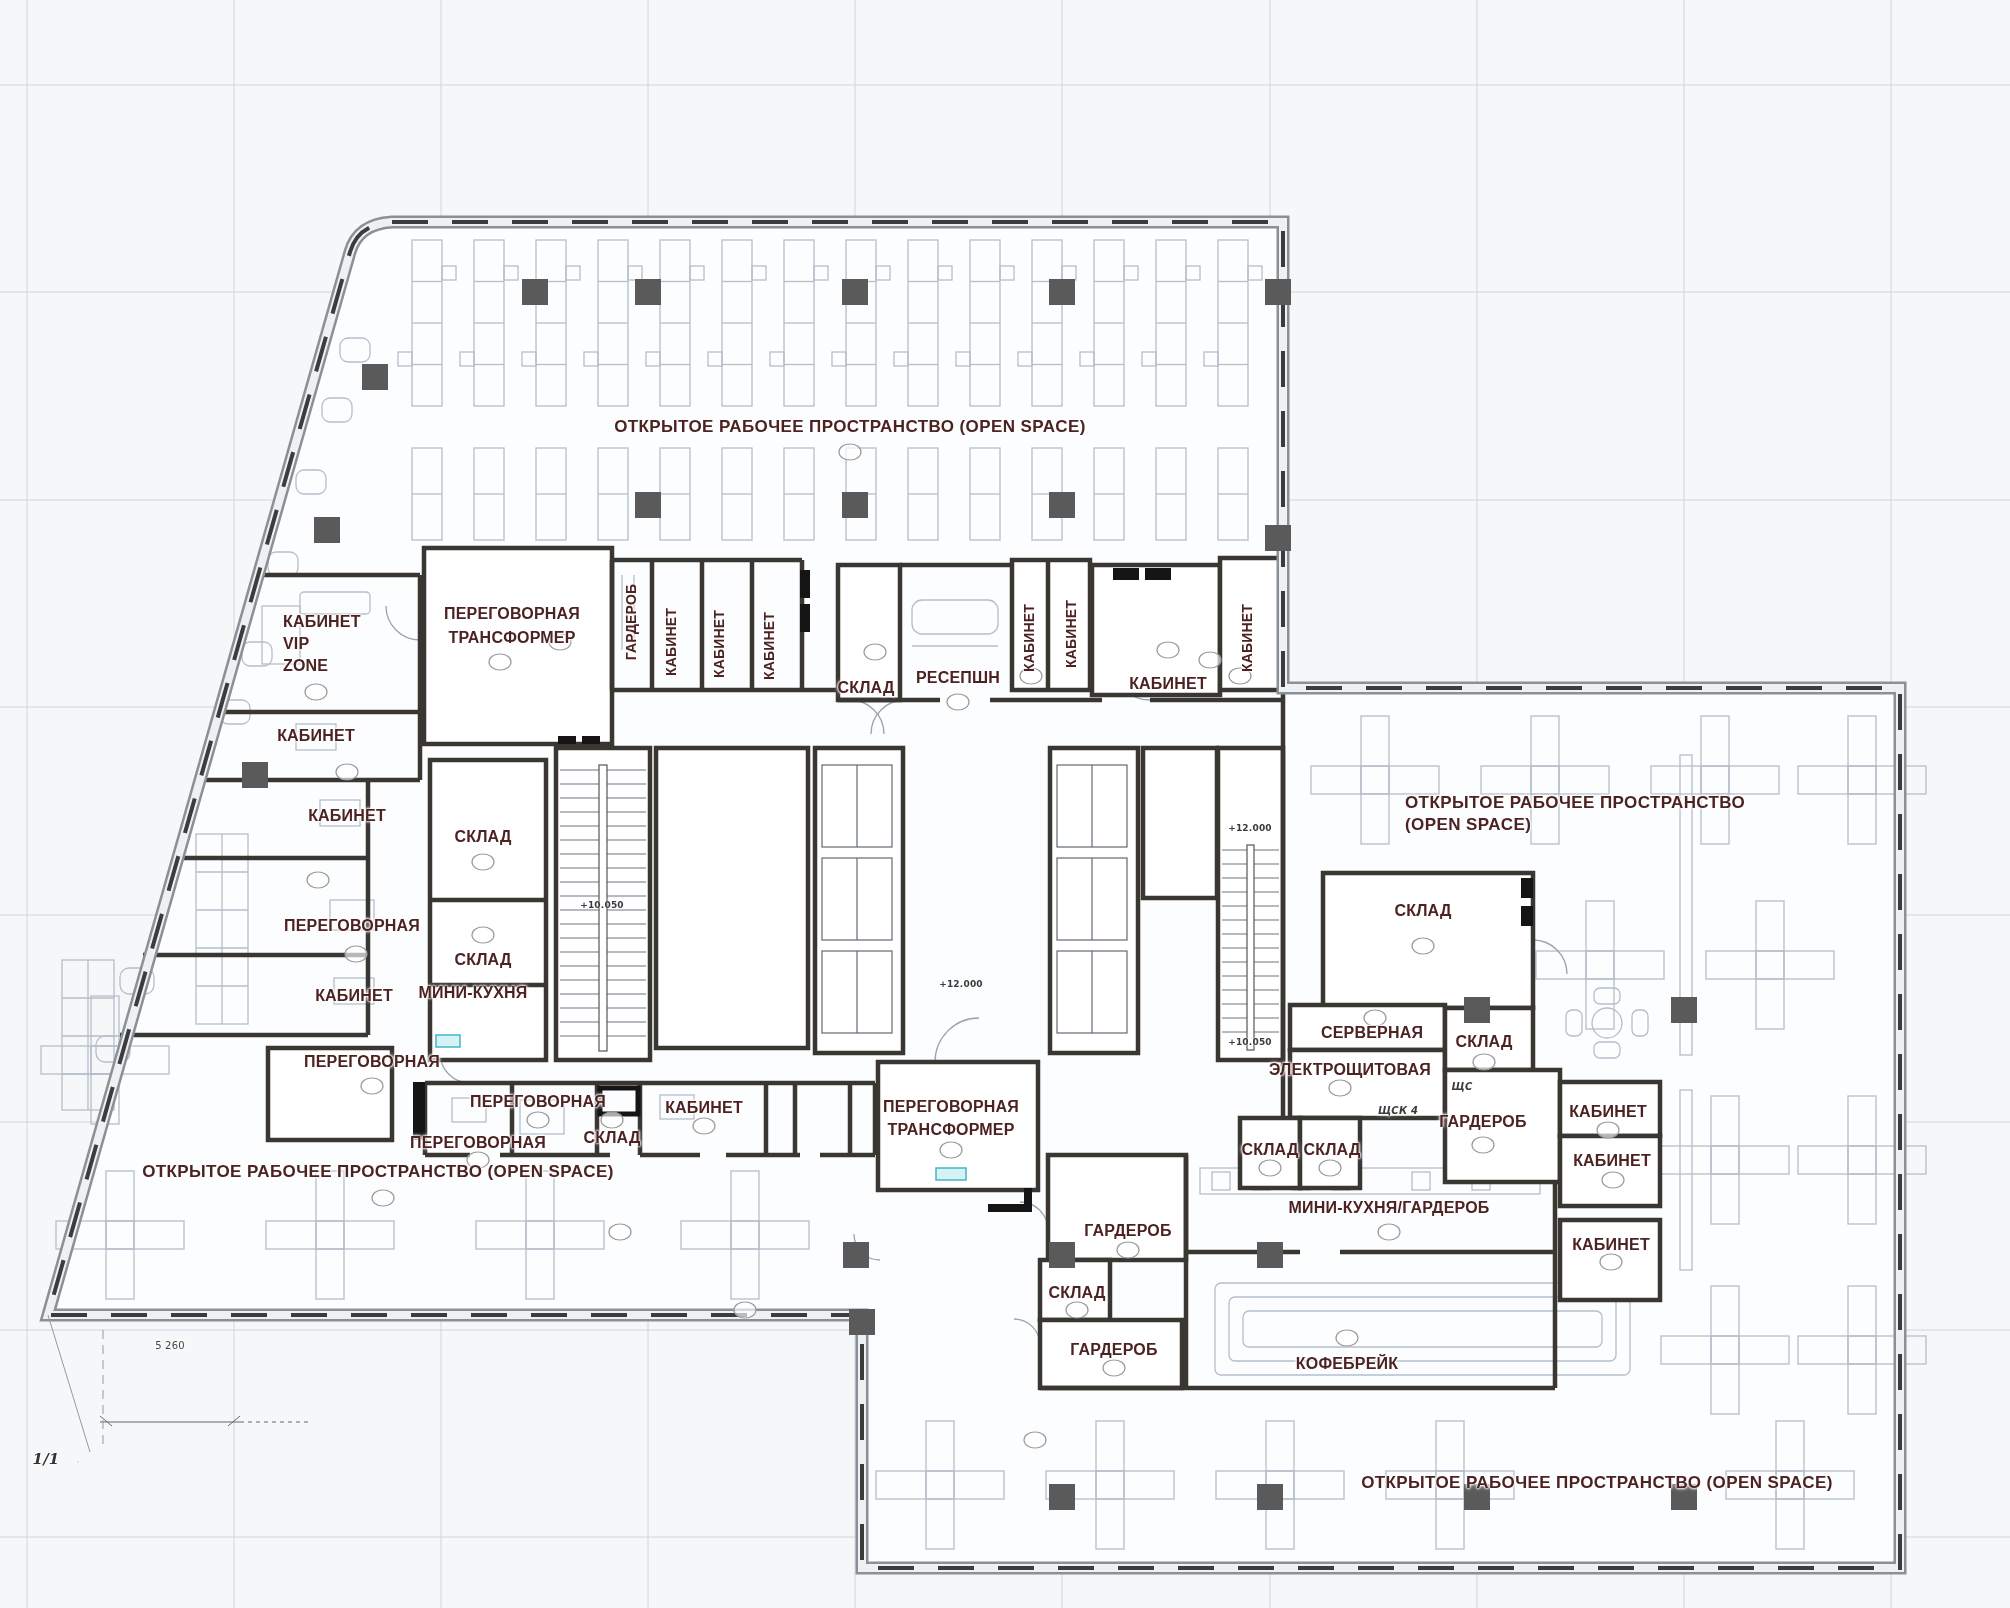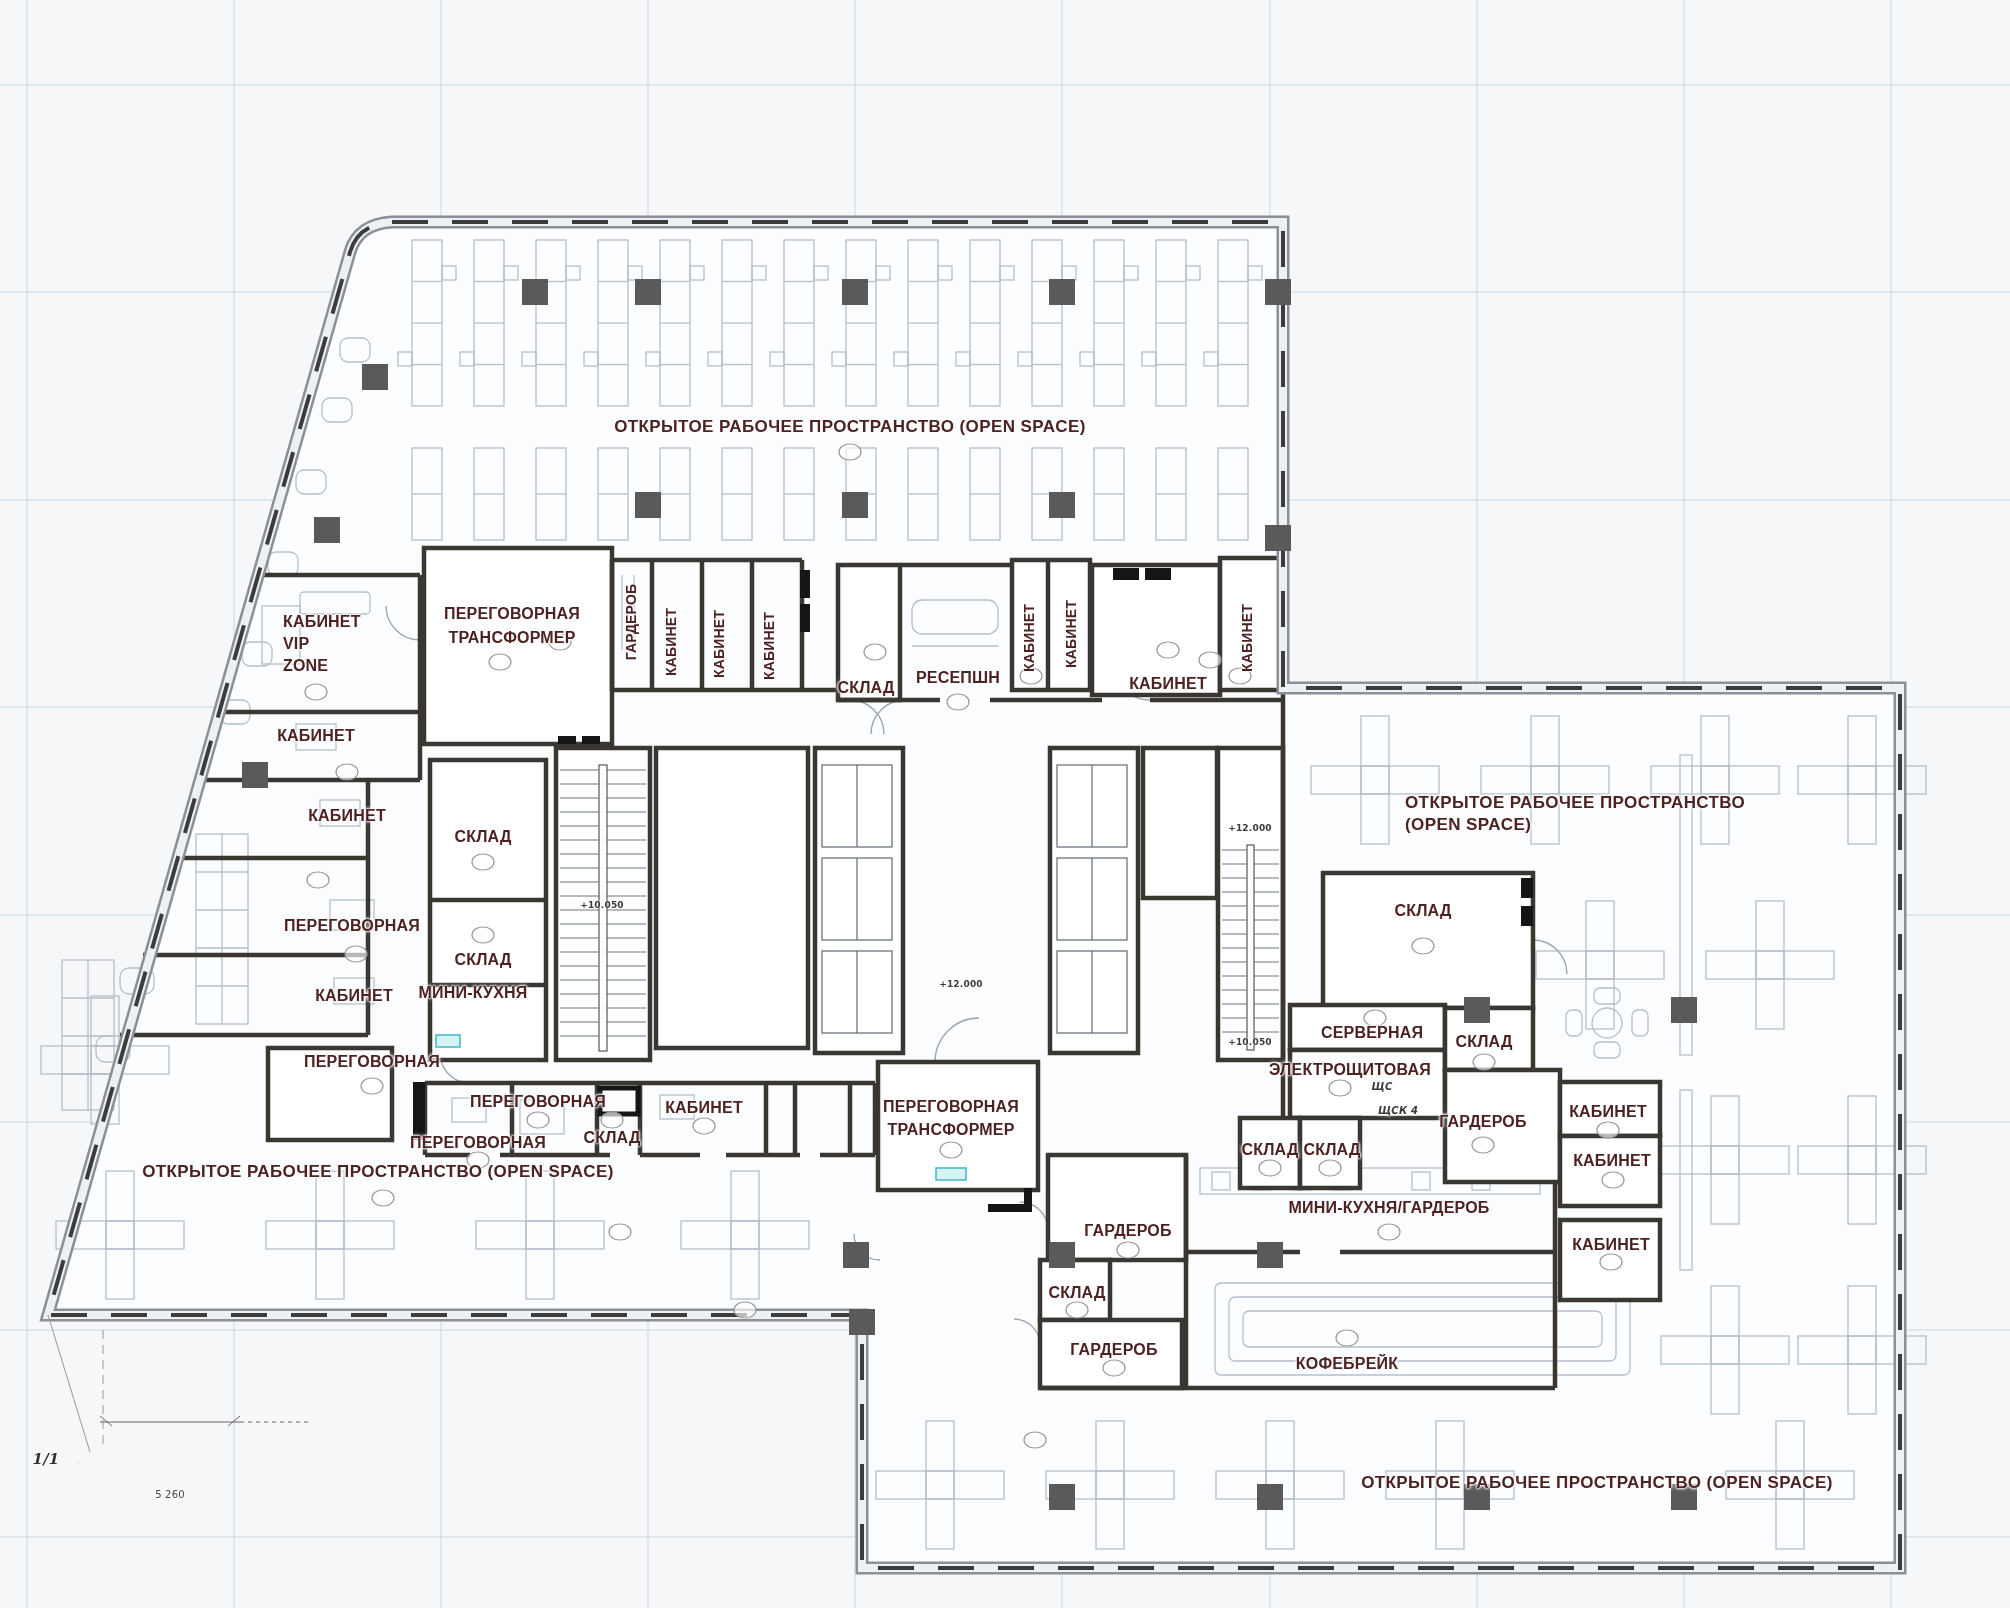--- a/index.html
+++ b/index.html
@@ -621,21 +621,21 @@
   <div class="lbl" style="left:473px;top:993px">МИНИ-КУХНЯ</div>
 
   <div class="lbl tiny" style="left:602px;top:905px">+10.050</div>
   <div class="lbl tiny" style="left:961px;top:984px">+12.000</div>
   <div class="lbl tiny" style="left:1250px;top:828px">+12.000</div>
   <div class="lbl tiny" style="left:1250px;top:1042px">+10.050</div>
 
   <div class="lbl" style="left:1423px;top:911px">СКЛАД</div>
   <div class="lbl" style="left:1372px;top:1033px">СЕРВЕРНАЯ</div>
   <div class="lbl" style="left:1350px;top:1070px">ЭЛЕКТРОЩИТОВАЯ</div>
-  <div class="lbl it" style="left:1382px;top:1086px">ЩС</div>
+  <div class="lbl it" style="left:1462px;top:1086px">ЩС</div>
   <div class="lbl it" style="left:1398px;top:1110px">ЩСК 4</div>
   <div class="lbl" style="left:1484px;top:1042px">СКЛАД</div>
   <div class="lbl" style="left:1483px;top:1122px">ГАРДЕРОБ</div>
   <div class="lbl" style="left:1270px;top:1150px">СКЛАД</div>
   <div class="lbl" style="left:1332px;top:1150px">СКЛАД</div>
   <div class="lbl" style="left:1389px;top:1208px">МИНИ-КУХНЯ/ГАРДЕРОБ</div>
   <div class="lbl" style="left:1347px;top:1364px">КОФЕБРЕЙК</div>
 
   <div class="lbl" style="left:1608px;top:1112px">КАБИНЕТ</div>
   <div class="lbl" style="left:1612px;top:1161px">КАБИНЕТ</div>
@@ -647,17 +647,17 @@
 
   <div class="lbl" style="left:951px;top:1107px">ПЕРЕГОВОРНАЯ</div>
   <div class="lbl" style="left:951px;top:1130px">ТРАНСФОРМЕР</div>
 
   <div class="lbl" style="left:372px;top:1062px">ПЕРЕГОВОРНАЯ</div>
   <div class="lbl" style="left:538px;top:1102px">ПЕРЕГОВОРНАЯ</div>
   <div class="lbl" style="left:478px;top:1143px">ПЕРЕГОВОРНАЯ</div>
   <div class="lbl" style="left:612px;top:1138px">СКЛАД</div>
   <div class="lbl" style="left:704px;top:1108px">КАБИНЕТ</div>
 
-  <div class="lbl dim" style="left:170px;top:1494px">5 260</div>
+  <div class="lbl dim" style="left:170px;top:1345px">5 260</div>
   <div class="lbl axis" style="left:46px;top:1459px">1/1</div>
 </div>
 
 </div>
 
 </body></html>

